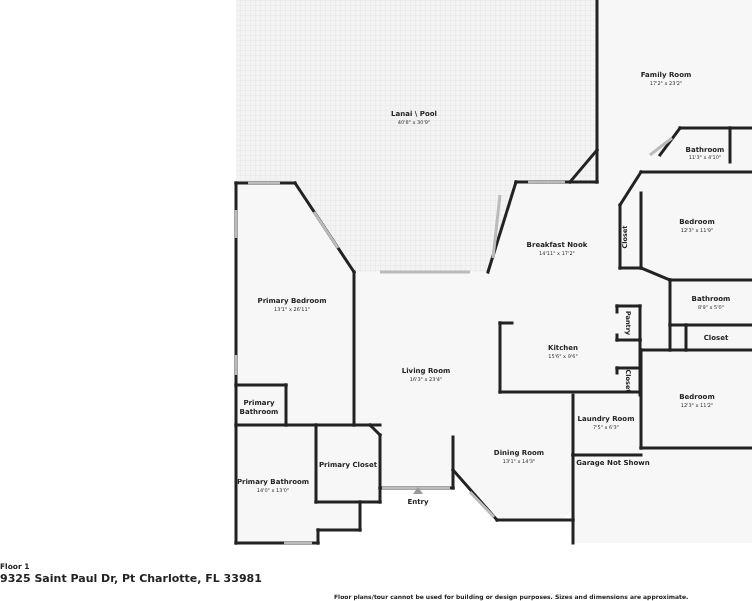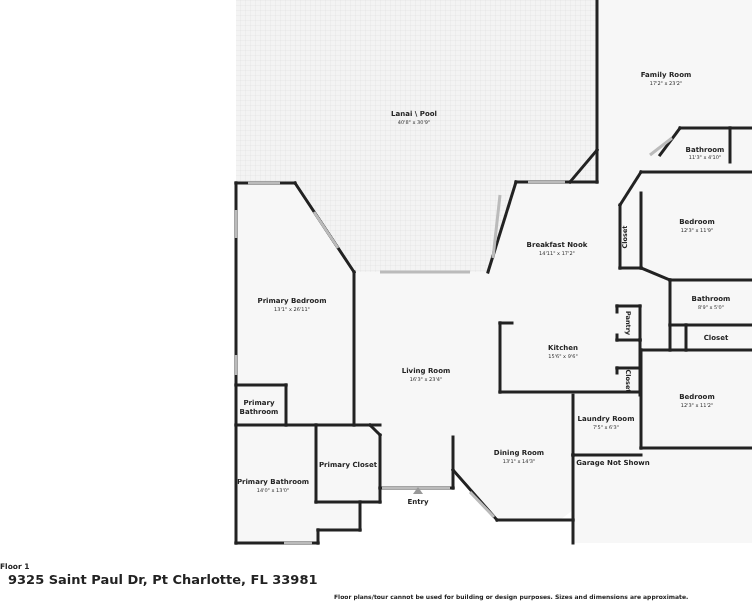--- a/index.html
+++ b/index.html
@@ -1,20 +1,20 @@
 <!DOCTYPE html>
 <html><head>
 <meta charset="utf-8">
 <style>
   html, body { margin:0; padding:0; background:#ffffff; }
   body { width:752px; height:601px; position:relative; overflow:hidden; font-family:"DejaVu Sans", sans-serif; }
   #plan { position:absolute; left:0; top:0; }
   .lbl { font-family:"DejaVu Sans", sans-serif; fill:#222; font-weight:bold; }
   .dim { font-family:"DejaVu Sans", sans-serif; fill:#333; }
-  .footer-address { position:absolute; left:0; top:572px; font-size:13px; font-weight:bold; color:#222; white-space:nowrap;padding-left:8px; }
+  .footer-address { position:absolute; left:0; top:572px; font-size:11px; font-weight:bold; color:#222; white-space:nowrap; }
   .footer-floor { position:absolute; left:0; top:562px; font-size:7.5px; font-weight:bold; color:#222; }
   .footer-disclaimer { position:absolute; left:334px; top:593px; font-size:6px; font-weight:bold; color:#222; white-space:nowrap; }
 </style>
 </head>
 <body>
 
 <svg id="plan" width="752" height="601" viewBox="0 0 752 601" xmlns="http://www.w3.org/2000/svg">
   <defs>
     <pattern id="grid" width="5" height="5" patternUnits="userSpaceOnUse">
       <rect width="5" height="5" fill="#f3f3f3"></rect>

